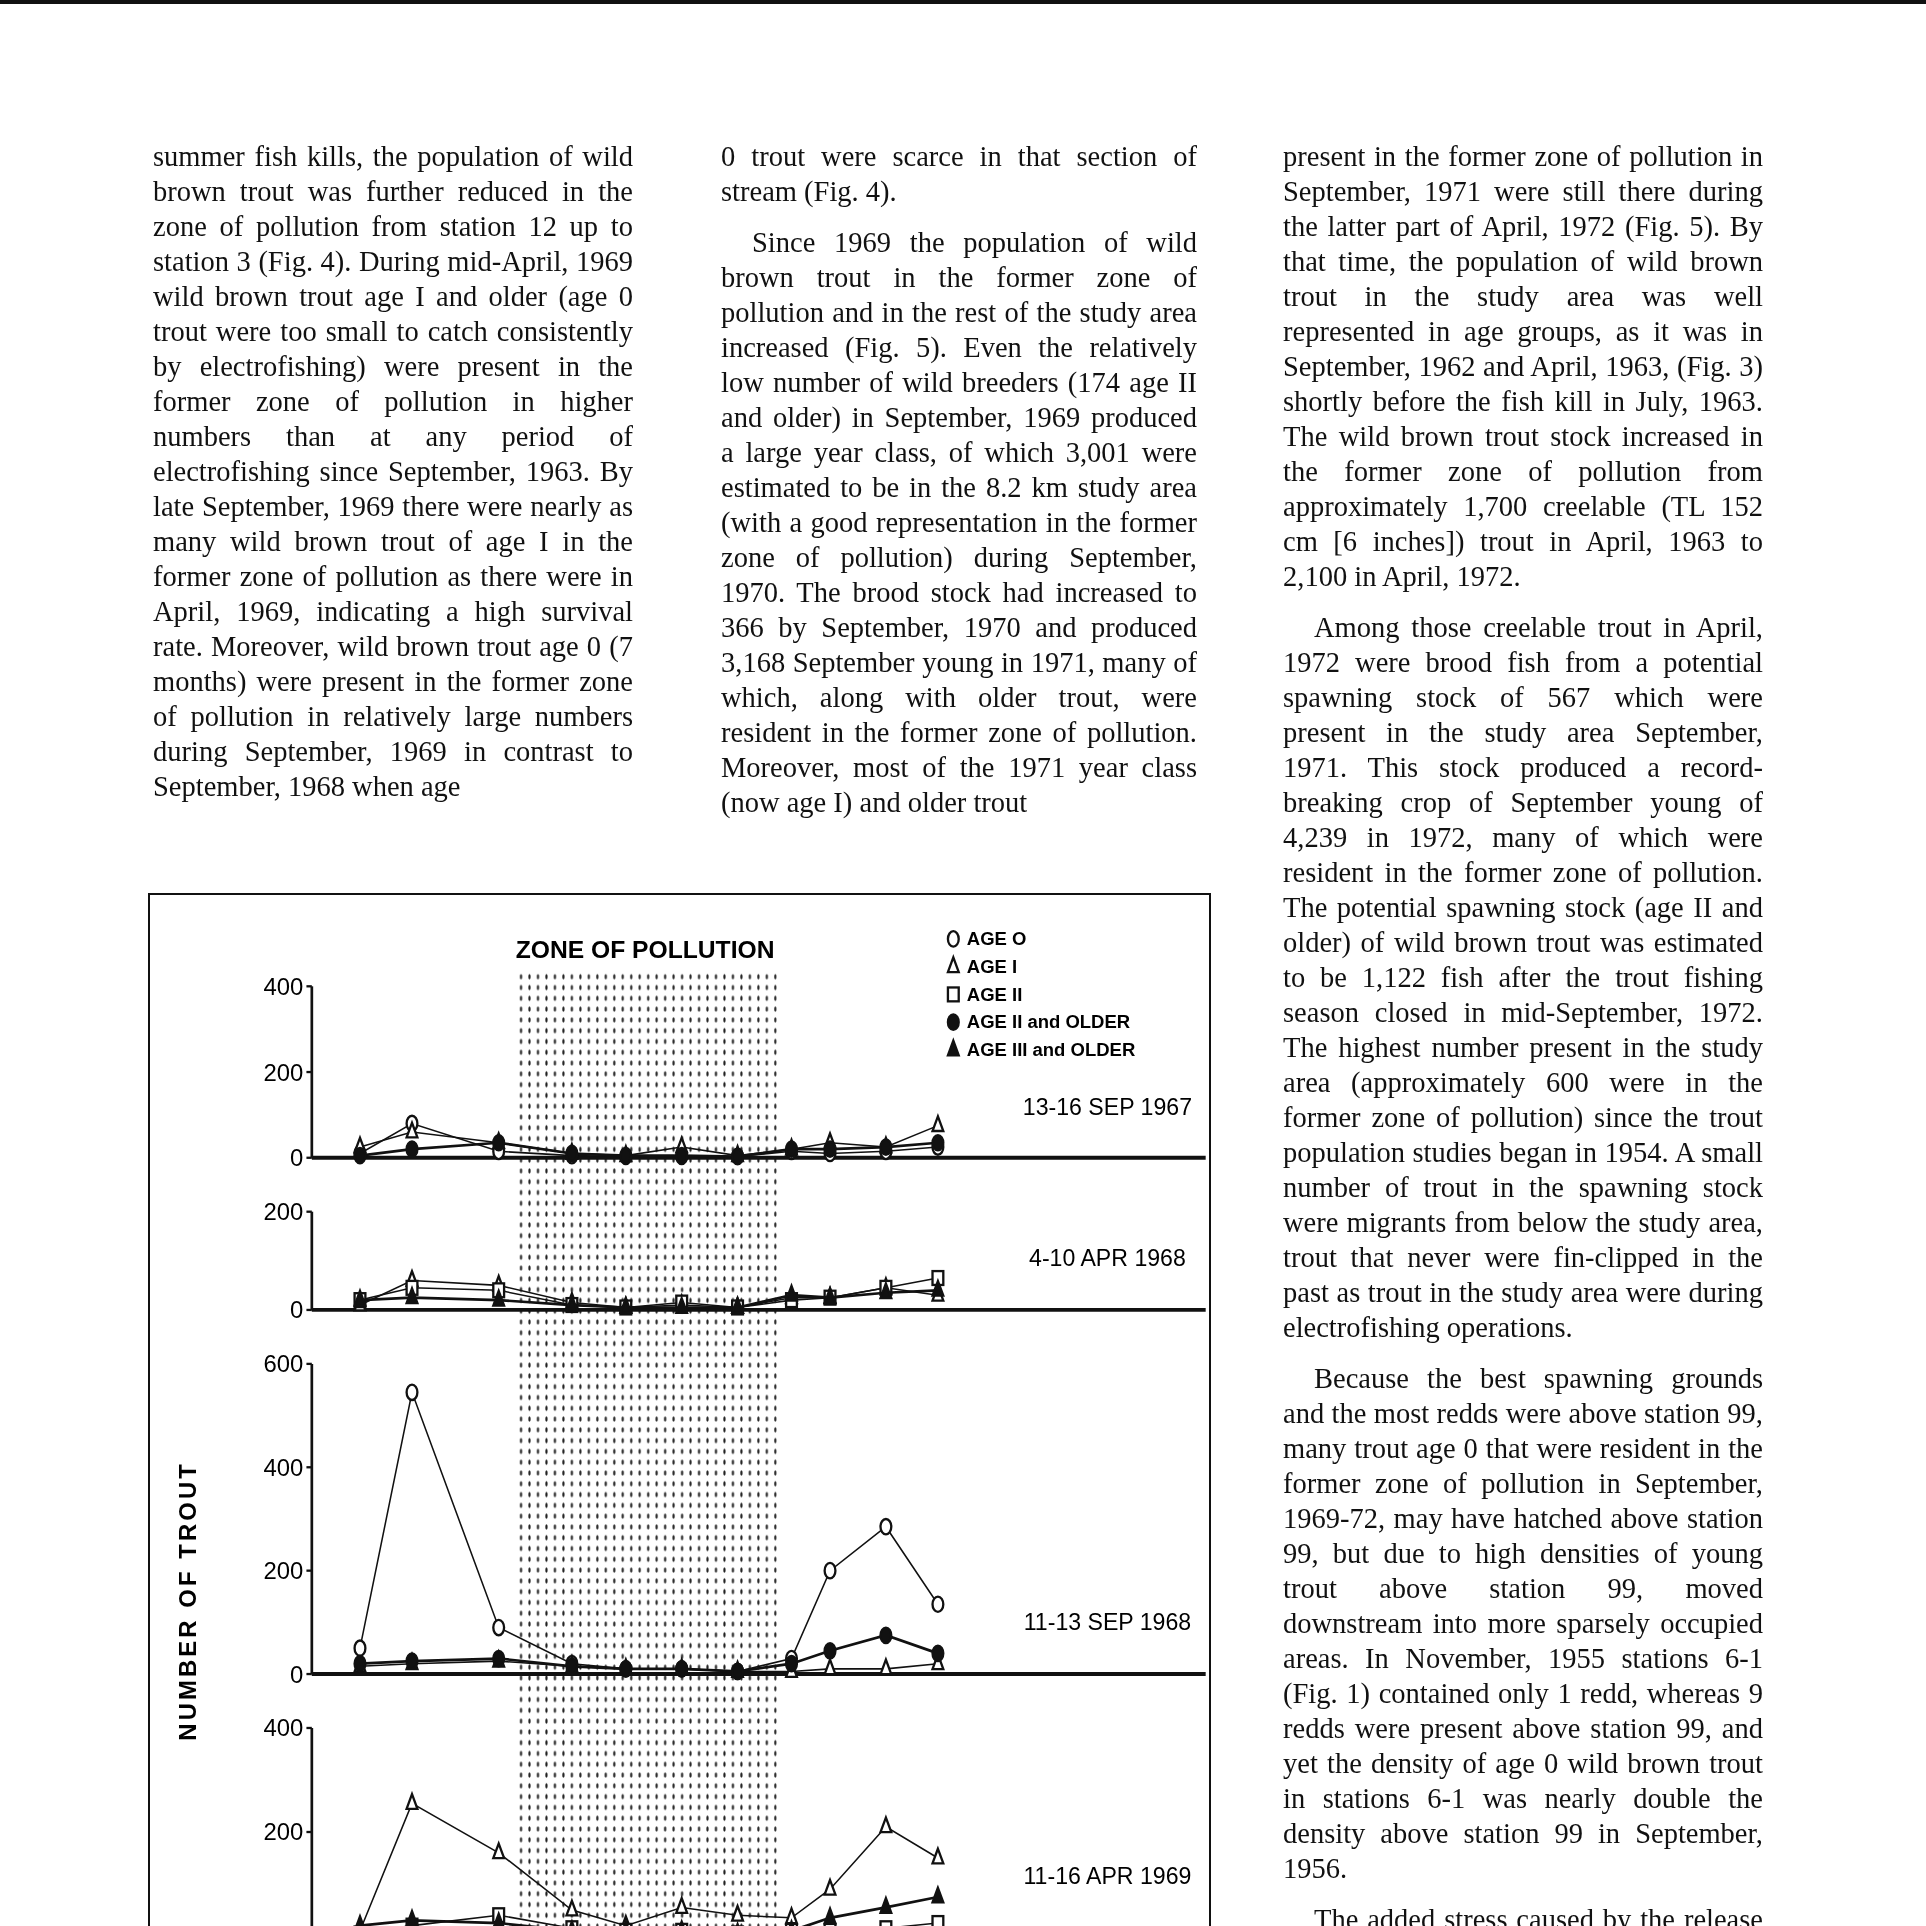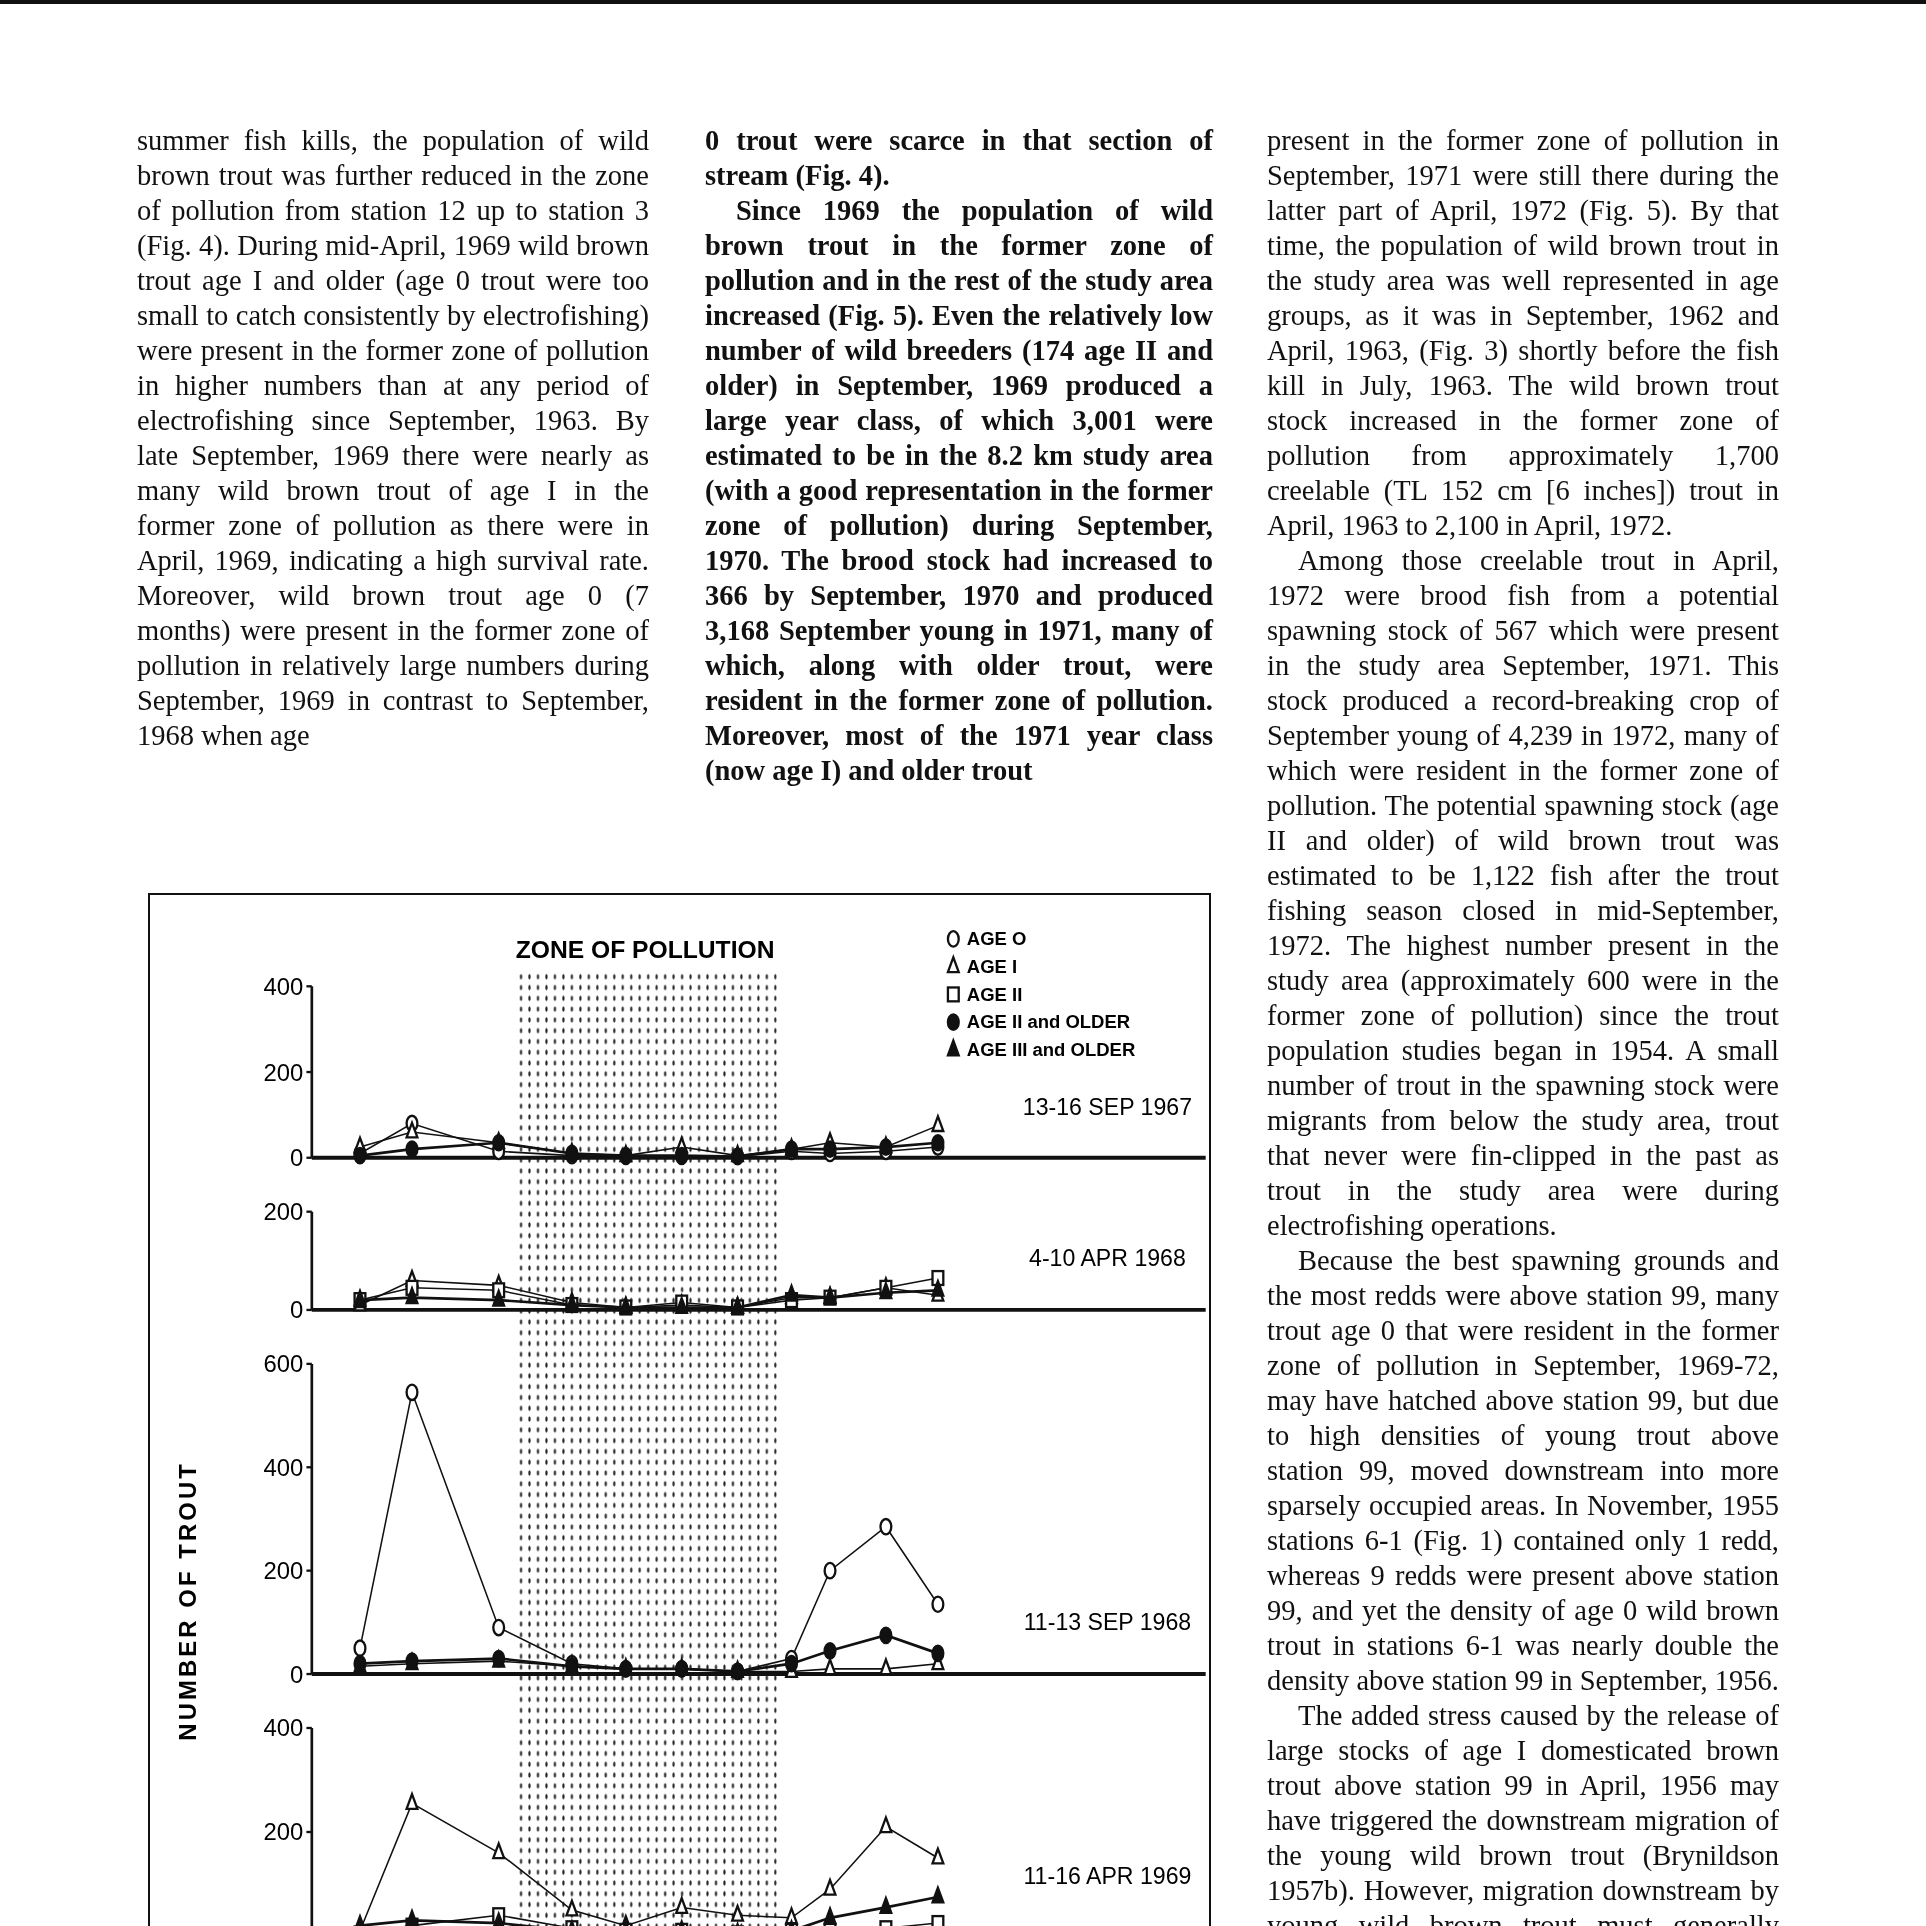--- a/index.html
+++ b/index.html
@@ -2,24 +2,24 @@
 <html style="font-size:6.2px"><head>
 <meta charset="utf-8">
 <style>
   html, body { margin:0; padding:0; background:#ffffff; }
   body { width:1979px; height:2551px; position:relative; overflow:hidden; color:#111; }
   .page-border-top { position:absolute; left:0; top:0; width:1979px; height:3.9px; background:#111; }
   .col {
     position:absolute; font-family:"Liberation Serif","DejaVu Serif",serif;
     font-size:28.5px; line-height:35px; text-align:justify; color:#111;
   }
-  .col p { margin:0; }
+  .col p { margin:16px; }
   .col p.indent { text-indent:31px; }
   #col1 { left:137px; top:123px; width:512px; }
-  #col2 { left:705px; top:123px; width:508px;font-weight:bold; }
+  #col2 { left:705px; top:123px; width:508px; }
   #col3 { left:1267px; top:123px; width:512px; }
   .fig-box {
     position:absolute; left:148px; top:893px; width:1063px; height:1429px;
     border:2.7px solid #111; box-sizing:border-box; background:#fff;
   }
   svg text { font-family:"Liberation Sans","DejaVu Sans",sans-serif; }
 </style>
 </head>
 <body>
 

